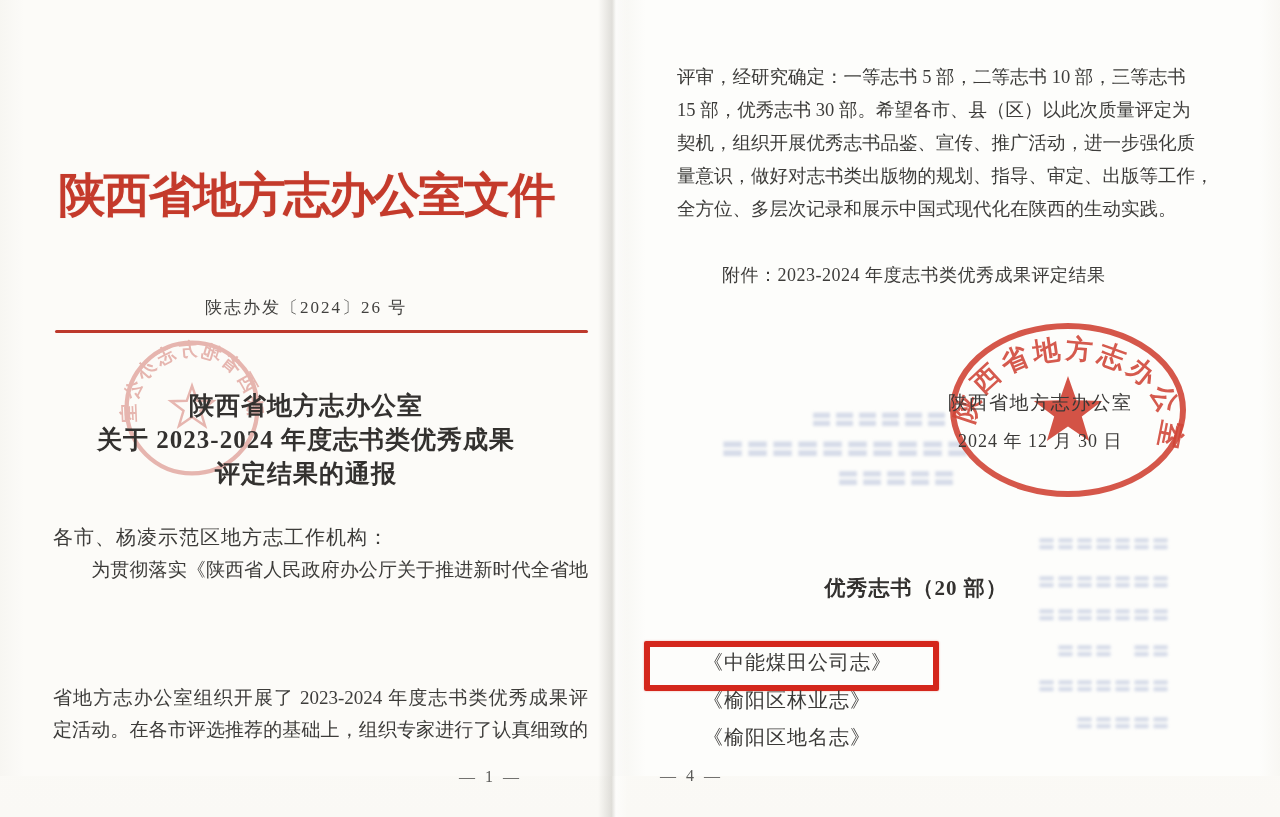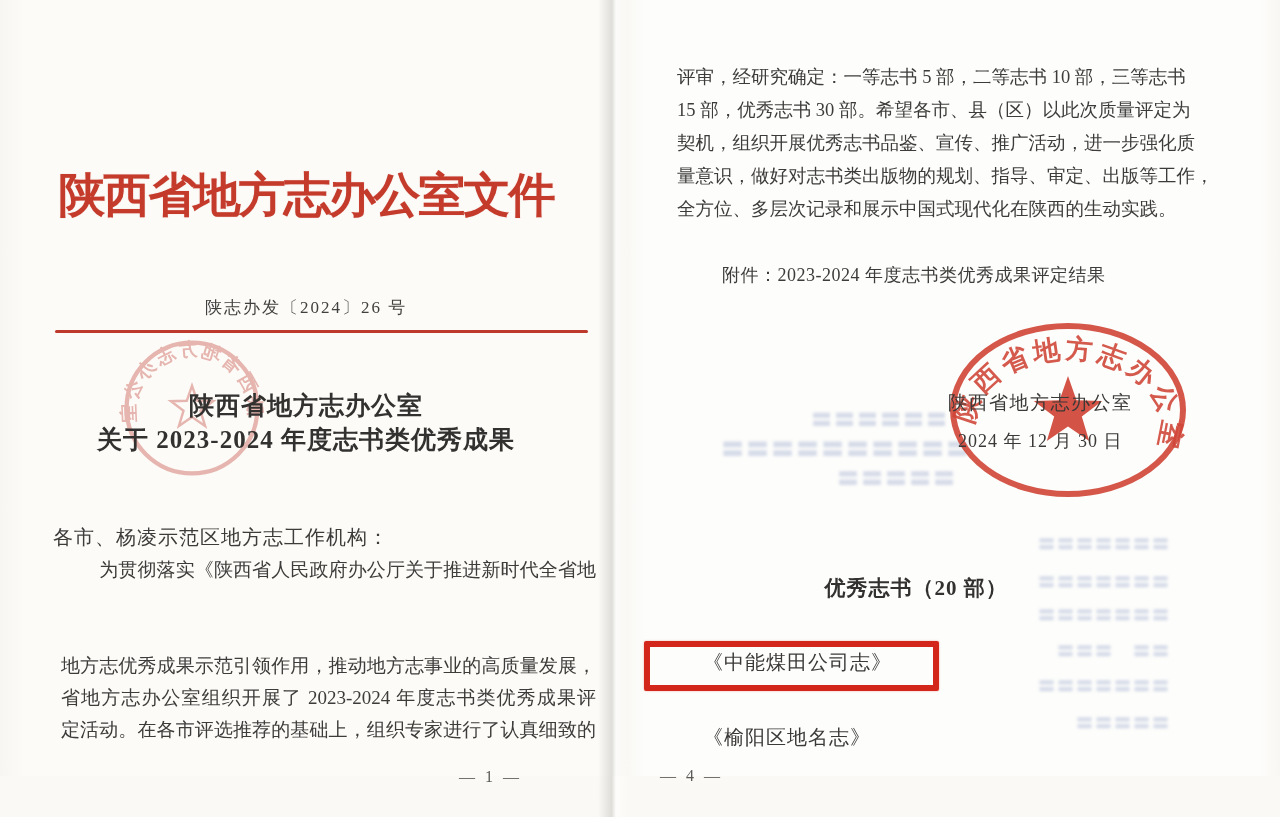--- a/index.html
+++ b/index.html
@@ -31,21 +31,21 @@
   }
   .doc-number{left:0;top:296px;width:612px;text-align:center;font-size:17px;color:#41403e;letter-spacing:2px;}
   .red-rule{left:55px;top:330px;width:533px;height:3px;background:#bd392c;border-radius:2px;}
   .doc-title{
     left:30px;top:389px;width:552px;text-align:center;
     font-size:25px;font-weight:700;line-height:34px;color:#33312f;
     letter-spacing:1px;
   }
   .body-line{
     left:53px;width:535px;font-size:19px;color:#3d3c3a;white-space:nowrap;
-    text-align:justify;text-align-last:justify;margin-left:8px;
+    text-align:justify;text-align-last:justify;
   }
   .salutation{left:53px;top:524px;width:535px;font-size:20px;color:#3d3c3a;letter-spacing:1px;}
   .pageno{font-size:16px;color:#5a5a58;letter-spacing:3px;white-space:nowrap;}
   .pageno-left{left:0;top:768px;width:522px;text-align:right;}
   .pageno-right{left:48px;top:767px;}
   
   .seal{pointer-events:none;}
   .seal-left{left:118px;top:334px;width:148px;height:148px;opacity:.42;transform:scaleX(-1);filter:blur(.4px);}
   .seal-right{left:333px;top:320px;width:247px;height:180px;opacity:.92;}
   
@@ -95,26 +95,26 @@
         <text font-size="30" fill="#c8574b" letter-spacing="5" font-weight="700">
           <textPath href="#arcL" startOffset="8%">陕西省地方志办公室</textPath>
         </text>
         <polygon points="120,84 128.5,108.3 154.2,108.9 133.8,124.5 141.2,149.1 120,134.5 98.8,149.1 106.2,124.5 85.8,108.9 111.5,108.3" fill="none" stroke="#c8574b" stroke-width="4"></polygon>
       </svg>
     </div>
 
     <div class="abs doc-title">
       <div>陕西省地方志办公室</div>
       <div>关于 2023-2024 年度志书类优秀成果</div>
+      <div>评定结果的通报</div>
     </div>
 
     <div class="abs salutation">各市、杨凌示范区地方志工作机构：</div>
 
     <div class="abs body-line" style="top:557px">　　为贯彻落实《陕西省人民政府办公厅关于推进新时代全省地</div>
-    <div class="abs body-line" style="top:653px">地方志优秀成果示范引领作用，推动地方志事业的高质量发展，</div>
     <div class="abs body-line" style="top:685px">省地方志办公室组织开展了 2023-2024 年度志书类优秀成果评</div>
     <div class="abs body-line" style="top:717px">定活动。在各市评选推荐的基础上，组织专家进行了认真细致的</div>
 
     <div class="abs pageno pageno-left">— 1 —</div>
   </div>
 
   <div class="page page-right">
 
     <div class="abs body-line-r" style="top:64px">评审，经研究确定：一等志书 5 部，二等志书 10 部，三等志书</div>
     <div class="abs body-line-r" style="top:97px">15 部，优秀志书 30 部。希望各市、县（区）以此次质量评定为</div>
@@ -146,19 +146,20 @@
     <div class="abs ghost ghost-li" style="top:569px">〓〓〓〓〓〓〓</div>
     <div class="abs ghost ghost-li" style="top:602px">〓〓〓〓〓〓〓</div>
     <div class="abs ghost ghost-li" style="top:638px">〓〓　〓〓〓</div>
     <div class="abs ghost ghost-li" style="top:673px">〓〓〓〓〓〓〓</div>
     <div class="abs ghost ghost-li" style="top:710px">〓〓〓〓〓</div>
 
     <div class="abs list-heading">优秀志书（20 部）</div>
 
     <div class="abs highlight-box"></div>
     <div class="abs book-item" style="top:649px">《中能煤田公司志》</div>
+    <div class="abs book-item" style="top:687px">《榆阳区林业志》</div>
     <div class="abs book-item" style="top:724px">《榆阳区地名志》</div>
 
     <div class="abs pageno pageno-right">— 4 —</div>
   </div>
 
   <div class="fold"></div>
 </div>
 
 </body></html>

